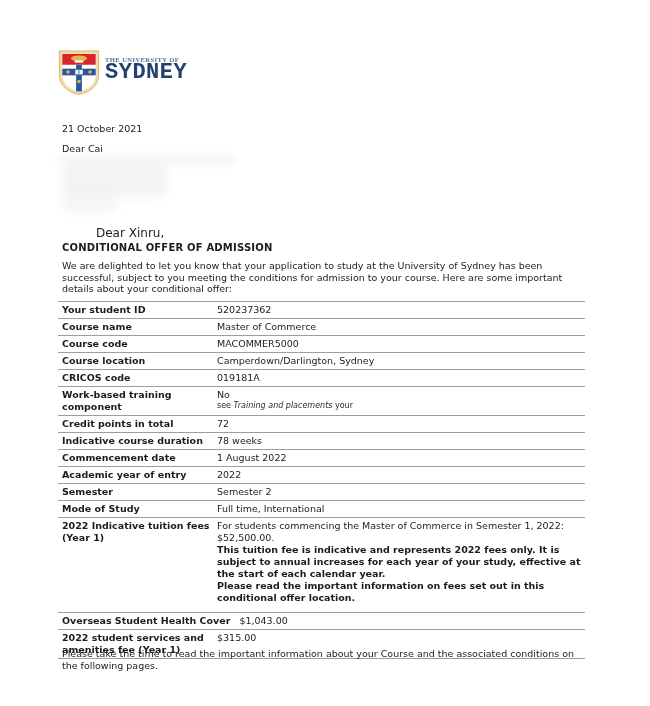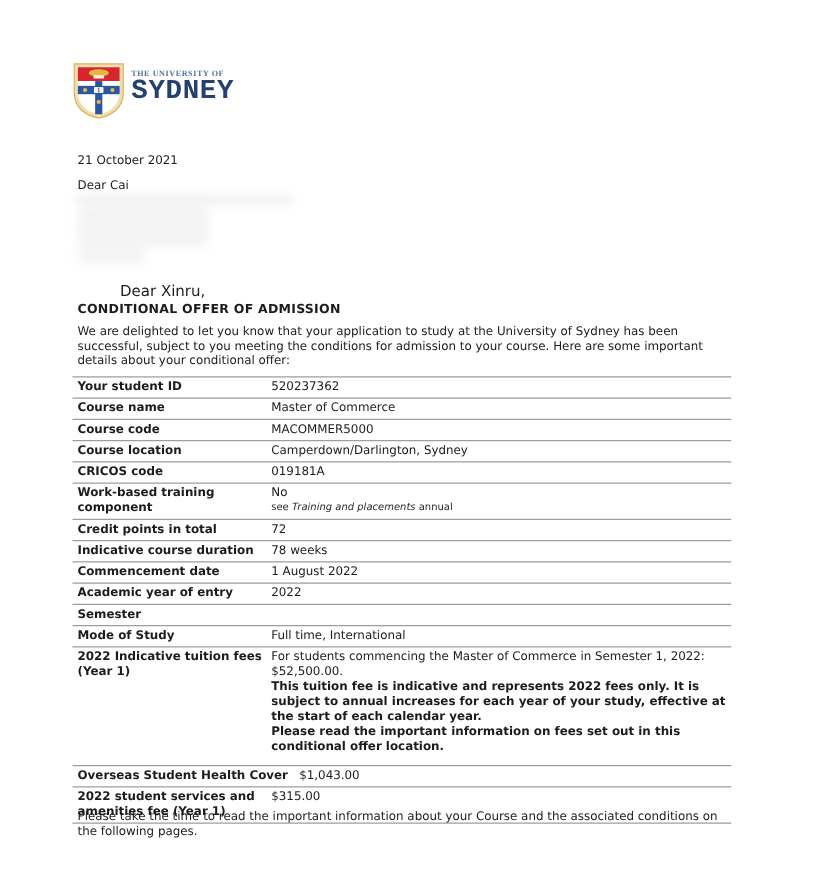--- a/index.html
+++ b/index.html
@@ -107,21 +107,21 @@
 
     <div class="row">
       <div class="lbl">CRICOS code</div>
       <div class="val">019181A</div>
     </div>
 
     <div class="row">
       <div class="lbl">Work-based training component</div>
       <div class="val">
         <div>No</div>
-        <div class="note"><span>see </span><i>Training and placements</i><span> annual</span></div>
+        <div class="note"><span>see </span><i>Training and placements</i><span> your</span></div>
       </div>
     </div>
 
     <div class="row">
       <div class="lbl">Credit points in total</div>
       <div class="val">72</div>
     </div>
 
     <div class="row">
       <div class="lbl">Indicative course duration</div>
@@ -133,20 +133,21 @@
       <div class="val">1 August 2022</div>
     </div>
 
     <div class="row">
       <div class="lbl">Academic year of entry</div>
       <div class="val">2022</div>
     </div>
 
     <div class="row">
       <div class="lbl">Semester</div>
+      <div class="val">Semester 2</div>
     </div>
 
     <div class="row">
       <div class="lbl">Mode of Study</div>
       <div class="val">Full time, International</div>
     </div>
 
     <div class="row row-fees">
       <div class="lbl">2022 Indicative tuition fees (Year 1)</div>
       <div class="val fee-cell">

